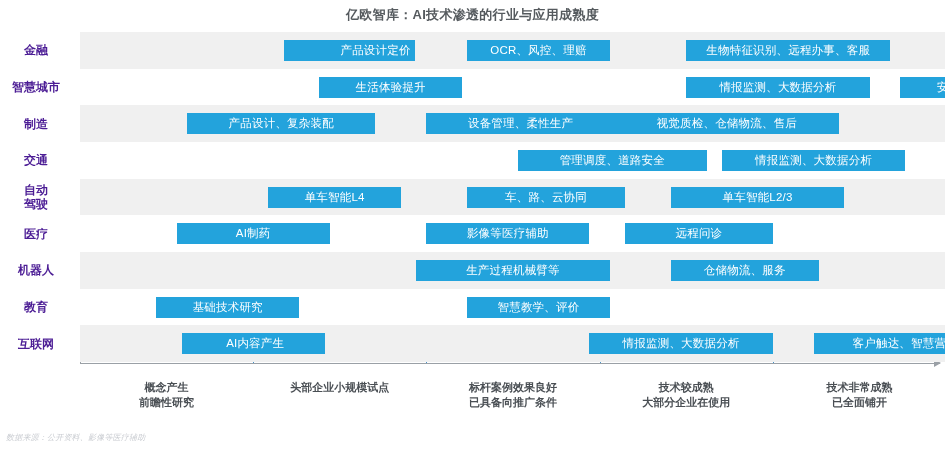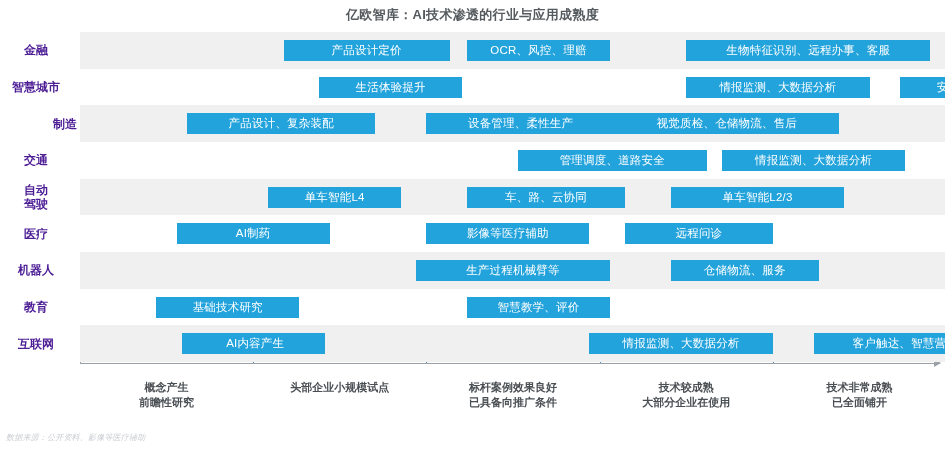--- a/index.html
+++ b/index.html
@@ -100,21 +100,21 @@
     <div class="gridline" style="left: 599.6px;"></div>
     <div class="gridline" style="left: 772.8px;"></div>
   </div>
 <div id="row-labels">
     <div class="row-label" style="top: 43.3333px;">
       <div>金融</div>
     </div>
     <div class="row-label" style="top: 80px;">
       <div>智慧城市</div>
     </div>
-    <div class="row-label" style="top: 116.667px; margin-left: 29px;">
+    <div class="row-label" style="top: 116.667px;">
       <div>制造</div>
     </div>
     <div class="row-label" style="top: 153.333px;">
       <div>交通</div>
     </div>
     <div class="row-label" style="top: 183px;">
       <div>自动</div>
       <div>驾驶</div>
     </div>
     <div class="row-label" style="top: 226.667px;">
@@ -125,23 +125,23 @@
     </div>
     <div class="row-label" style="top: 300px;">
       <div>教育</div>
     </div>
     <div class="row-label" style="top: 336.667px;">
       <div>互联网</div>
     </div>
   </div>
 <div id="plot">
     <div class="row-band shaded" style="top: 0px;"></div>
-    <div class="bar" style="left: 203.683px; width: 166px; top: 7.83333px; background: rgb(35, 163, 220);">产品设计定价</div>
+    <div class="bar" style="left: 203.683px; width: 131px; top: 7.83333px; background: rgb(35, 163, 220); text-align: right;">产品设计定价</div>
     <div class="bar" style="left: 387.102px; width: 142.717px; top: 7.83333px; background: rgb(35, 163, 220);">OCR、风控、理赔</div>
-    <div class="bar" style="left: 606.2px; width: 244px; top: 7.83333px; background: rgb(35, 163, 220); font-family: Liberation Serif, serif;">生物特征识别、远程办事、客服</div>
+    <div class="bar" style="left: 606.2px; width: 204px; top: 7.83333px; background: rgb(35, 163, 220); font-family: Liberation Serif, serif;">生物特征识别、远程办事、客服</div>
     <div class="row-band plain" style="top: 36.6667px;"></div>
     <div class="bar" style="left: 239.362px; width: 142.717px; top: 44.5px; background: rgb(35, 163, 220);">生活体验提升</div>
     <div class="bar" style="left: 606.2px; width: 183.419px; top: 44.5px; background: rgb(35, 163, 220);">情报监测、大数据分析</div>
     <div class="bar" style="left: 820.102px; width: 96.8188px; top: 44.5px; background: rgb(35, 163, 220);">安防</div>
     <div class="row-band shaded" style="top: 73.3333px;"></div>
     <div class="bar" style="left: 107.038px; width: 188.442px; top: 81.1667px; background: rgb(35, 163, 220);">产品设计、复杂装配</div>
     <div class="bar" style="left: 346.4px; width: 188.442px; top: 81.1667px; background: rgb(35, 163, 220);">设备管理、柔性生产</div>
     <div class="bar" style="left: 534.842px; width: 224.121px; top: 81.1667px; background: rgb(35, 163, 220);">视觉质检、仓储物流、售后</div>
     <div class="row-band plain" style="top: 110px;"></div>
     <div class="bar" style="left: 438.023px; width: 188.615px; top: 117.833px; background: rgb(35, 163, 220); text-align: center;">管理调度、道路安全</div>

